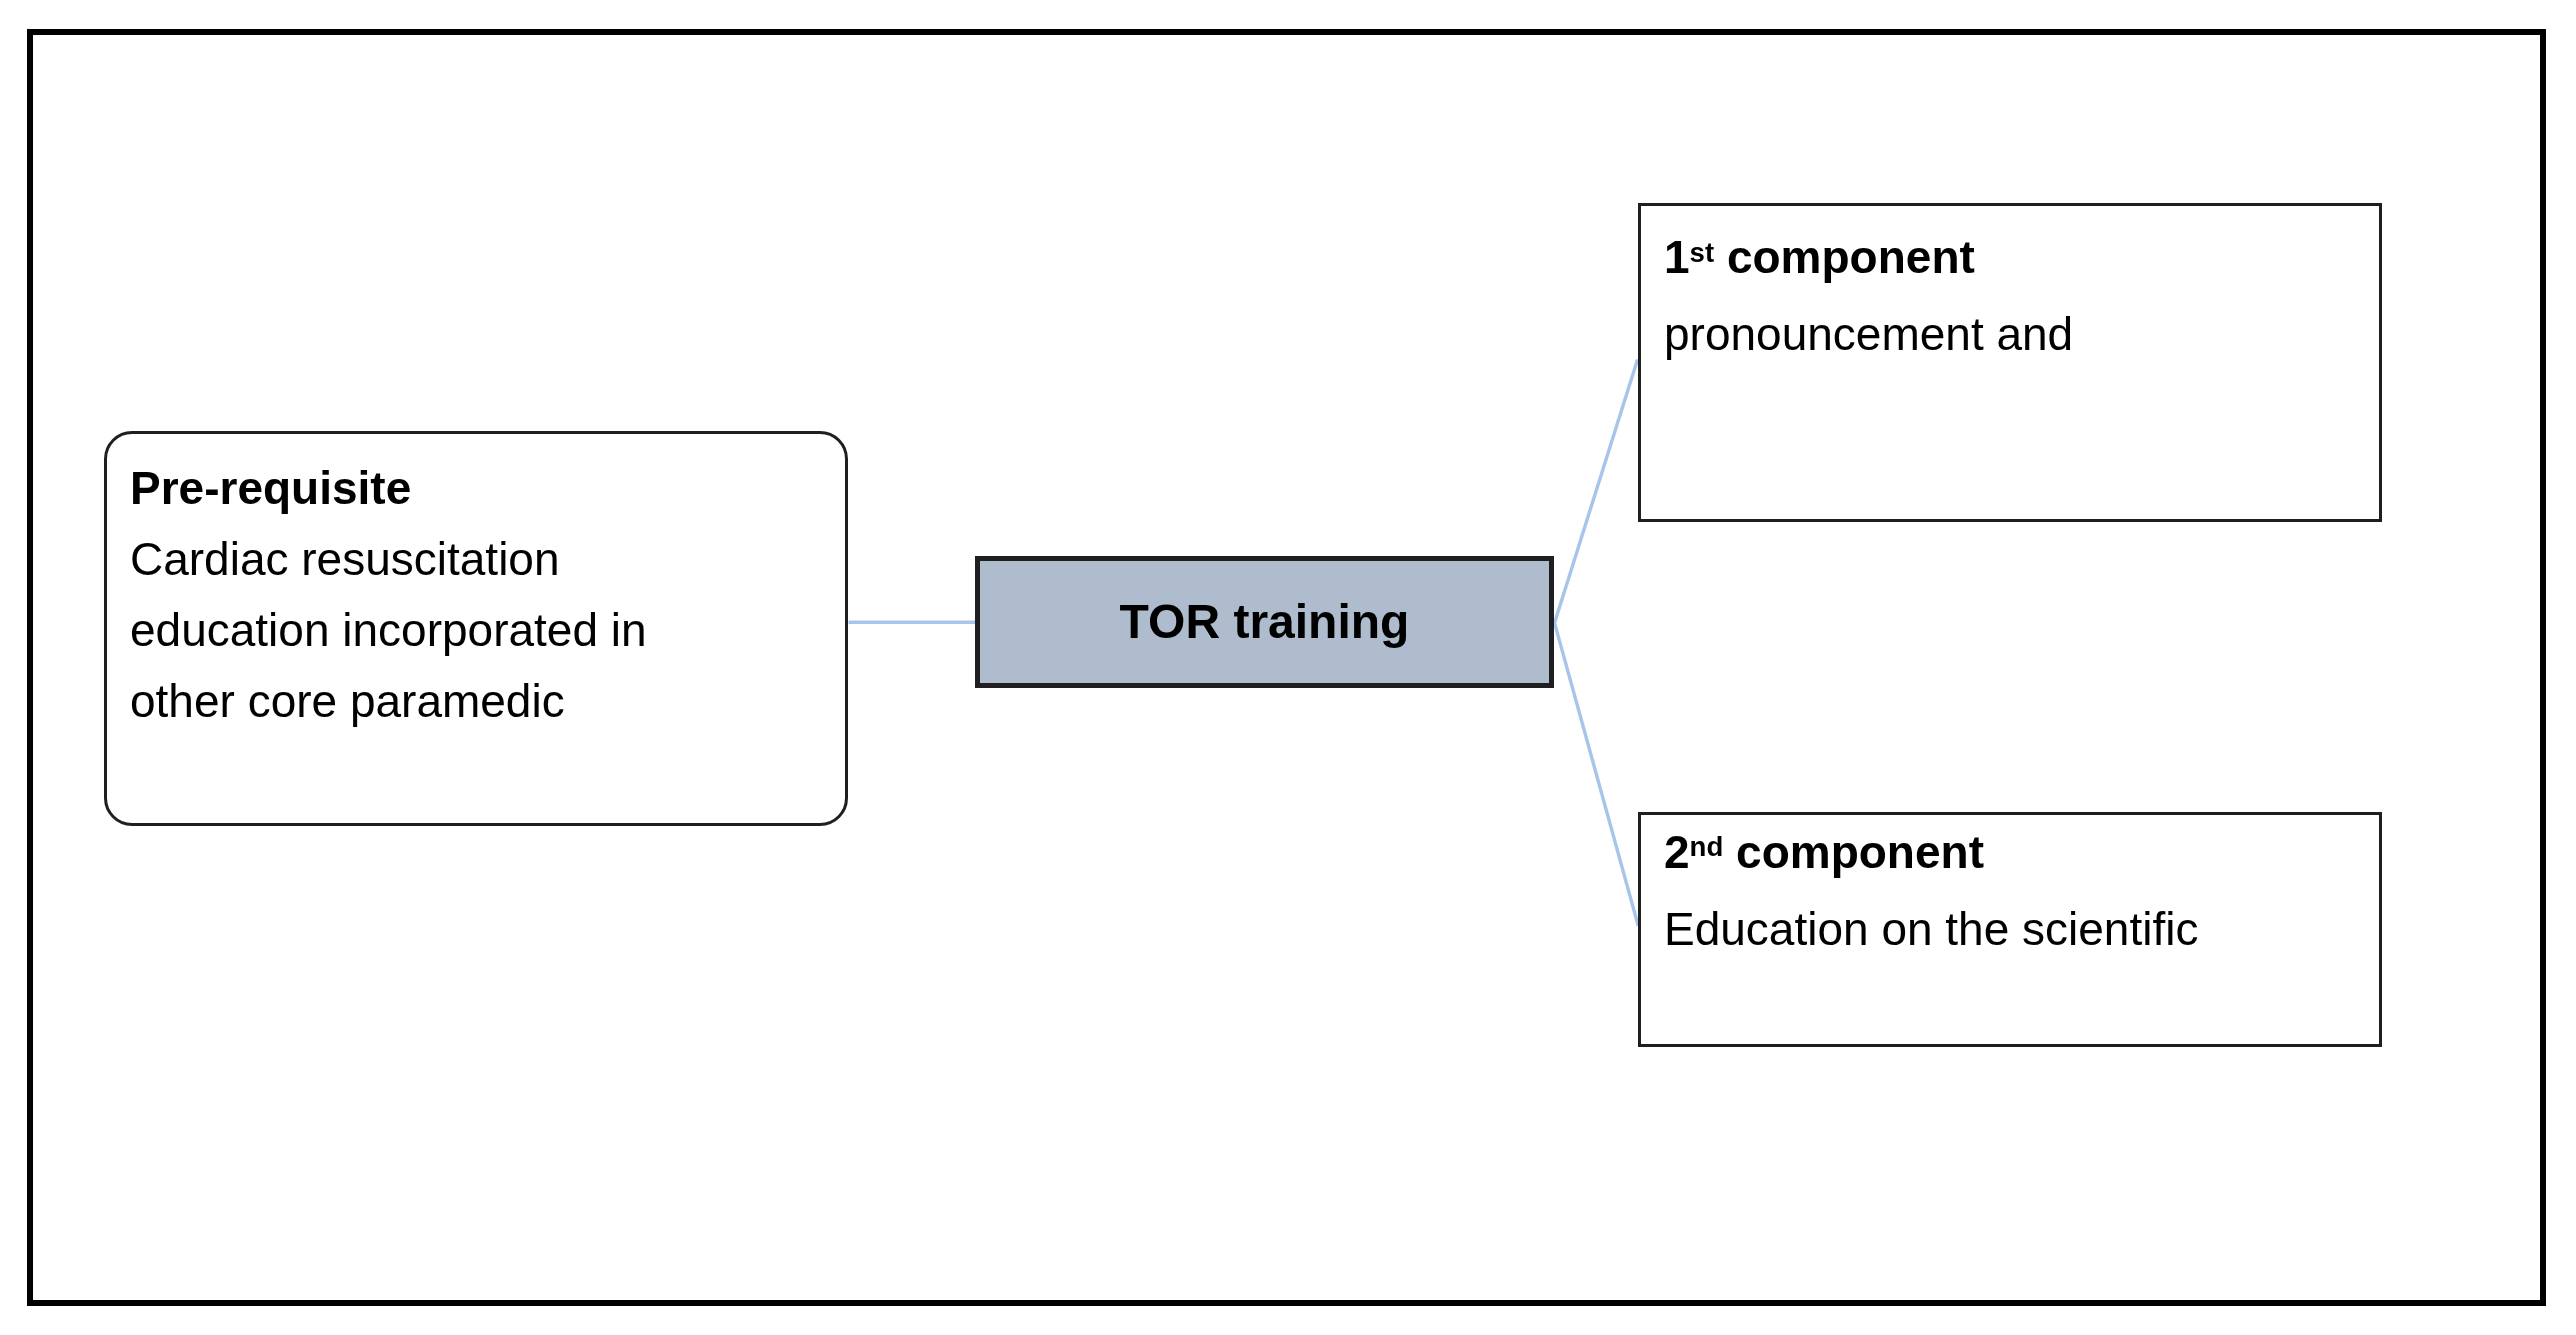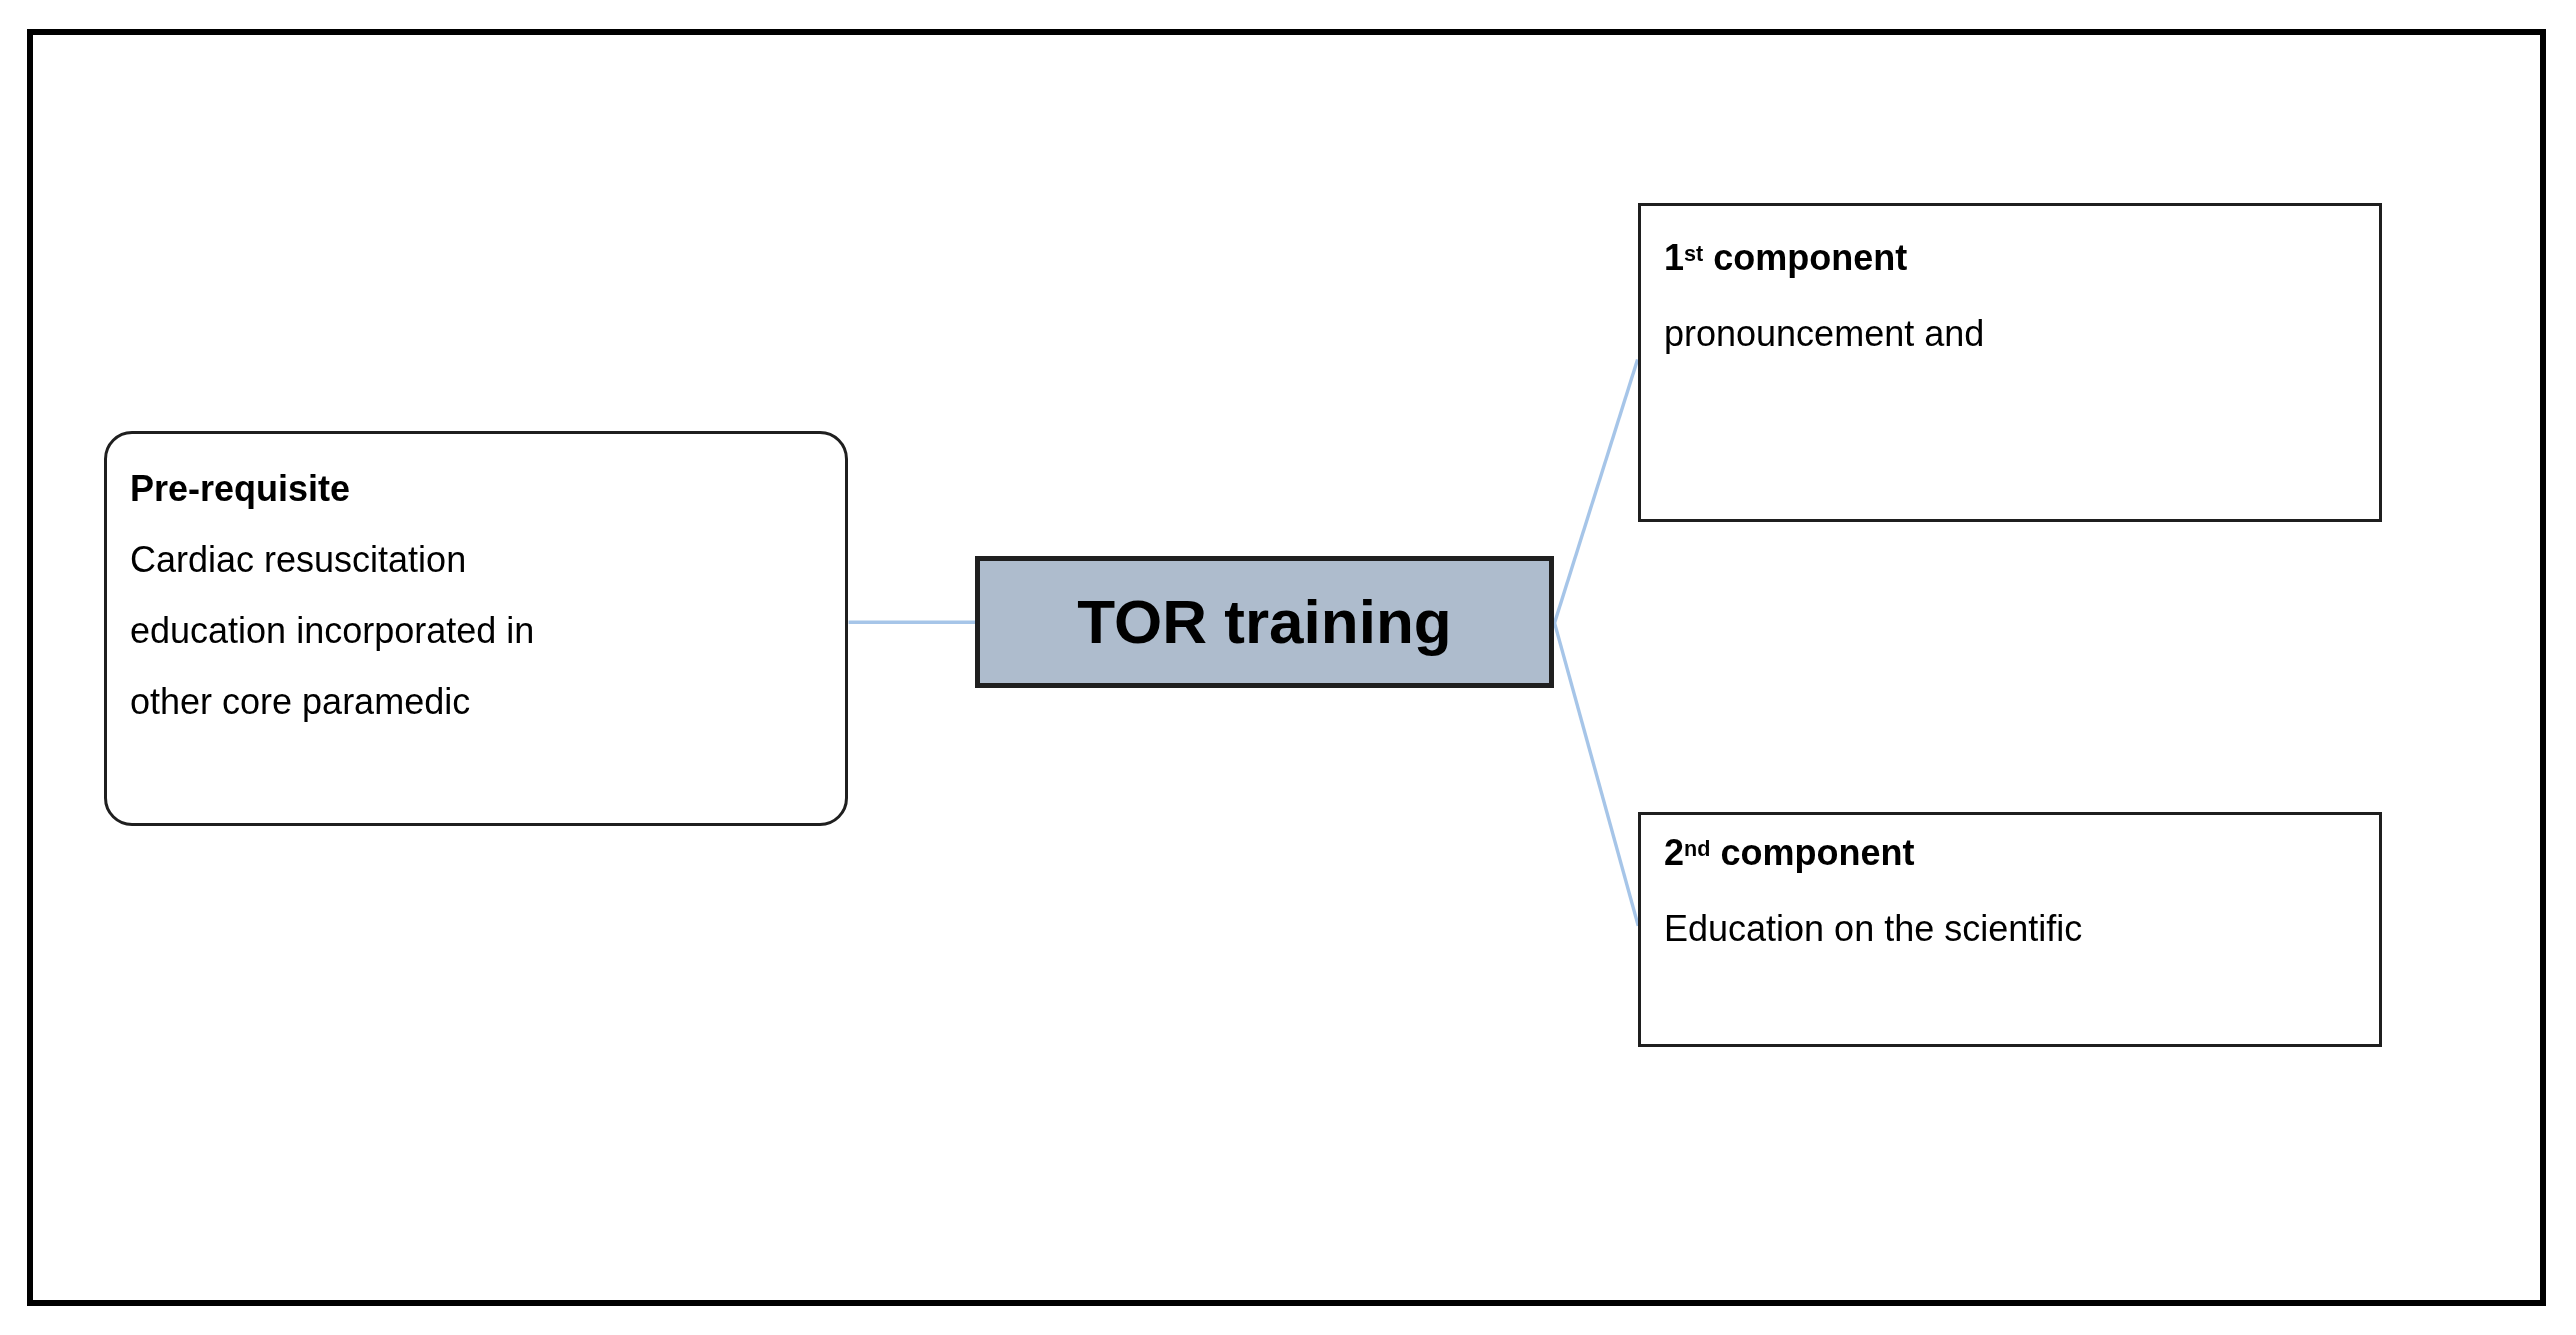--- a/index.html
+++ b/index.html
@@ -24,41 +24,41 @@
     background:transparent;
   }
   .connector-layer{
     position:absolute;left:0;top:0;width:2576px;height:1335px;
     pointer-events:none;
   }
   .node{
     position:absolute;
     border:3.4px solid var(--node-border);
     background:#ffffff;
-    font-size:36px;
+    font-size:46px;
     line-height:71px;
     padding:19px 23px;
   }
   .node .box-title{font-weight:bold;}
   .node sup{
     font-weight:bold;
     font-size:60%;
     vertical-align:baseline;
     position:relative;
     top:-0.42em;
   }
   .node-prerequisite{left:104px;top:431px;width:744px;height:395px;border-radius:28px;}
   .node-component-1{left:1638px;top:203px;width:744px;height:319px;padding-top:16.3px;}
   .node-component-2{left:1638px;top:812px;width:744px;height:235px;padding-top:2px;}
   .node-center{
     left:975px;top:556px;width:579px;height:132px;
     background:var(--center-fill);
     border:5.4px solid var(--node-border);
     display:flex;align-items:center;justify-content:center;
-    font-size:62px;font-weight:bold;line-height:1;
+    font-size:48px;font-weight:bold;line-height:1;
     padding:0;
   }
   .body-line{white-space:nowrap;}
 </style>
 </head>
 <body>
 
 <div class="frame"></div>
 
 <svg class="connector-layer" viewBox="0 0 3783 1961" xmlns="http://www.w3.org/2000/svg">

